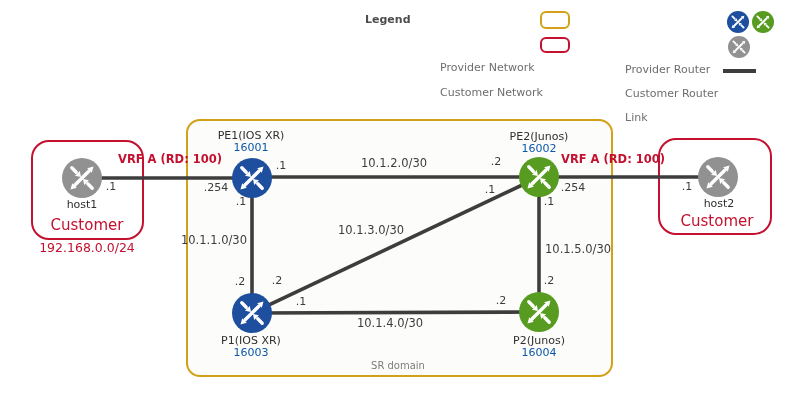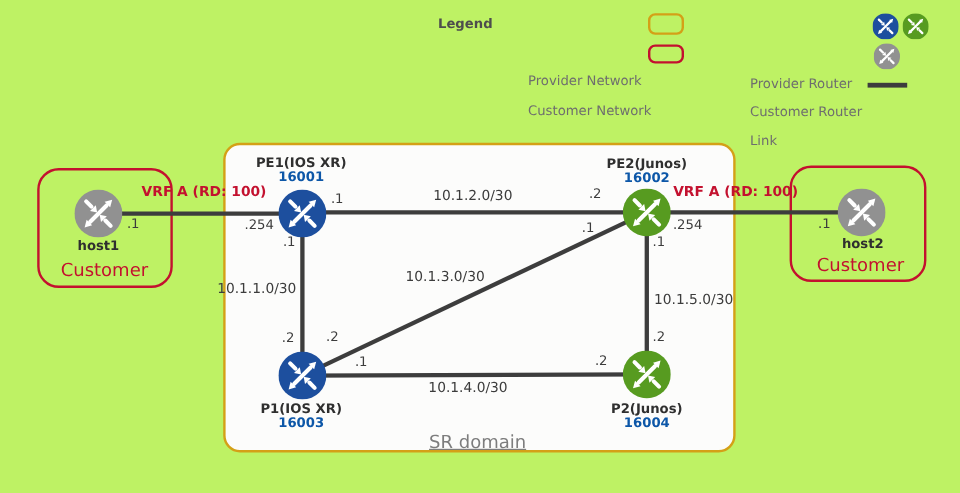--- a/index.html
+++ b/index.html
@@ -2,28 +2,28 @@
 <html style="--provider_accent: #d4a017; --customer_accent: #c3112f; --router_blue: #1d4f9e; --router_green: #579b20; --router_gray: #919191; --sid_blue: #0d57a8; --link_gray: #3d3d3d;"><head>
 <meta charset="utf-8">
 <style>
   html,body{margin:0;padding:0;}
   body{
     font-family:"DejaVu Sans","Liberation Sans",sans-serif;
     background:#e9e9e9;
   }
   .stage{
     position:relative;width:800px;height:411px;overflow:hidden;
-    background:#bef264;
+    background:#ffffff;
   }
   .lbl{position:absolute;white-space:nowrap;transform:translateX(-50%);line-height:1.1;}
   .lbl-left{position:absolute;white-space:nowrap;line-height:1.1;}
   .lbl-right{position:absolute;white-space:nowrap;transform:translateX(-100%);line-height:1.1;}
   .red{color:var(--customer_accent,#c3112f);}
-  .sid{color:var(--sid_blue,#0d57a8);font-weight:bold;font-size:11px;}
-  .nodename{font-size:11px;font-weight:bold;color:#2f2f2f;}
+  .sid{color:var(--sid_blue,#0d57a8);font-weight:normal;font-size:11px;}
+  .nodename{font-size:11px;font-weight:normal;color:#2f2f2f;}
   .iface{font-size:11px;color:#3c3c3c;}
   .subnet{font-size:11.5px;color:#3c3c3c;}
   .vrf{font-size:11.5px;font-weight:bold;color:var(--customer_accent,#c3112f);}
   .legend-text{font-size:11px;color:#6e6e6e;margin-top:48px;}
   .legend-title{font-size:11px;font-weight:bold;color:#4d4d4d;}
   .srbox{
     position:absolute;left:186px;top:119px;width:427px;height:258px;
     border:2.5px solid var(--provider_accent,#d4a017);
     border-radius:14px;background:#fcfcfb;box-sizing:border-box;
   }
@@ -36,21 +36,21 @@
     position:absolute;box-sizing:border-box;border-radius:6px;background:transparent;
   }
   .linksvg{position:absolute;left:0;top:0;z-index:3;pointer-events:none;}
   .linkline{stroke:var(--link_gray,#3d3d3d);stroke-width:3.6;}
   .node-icon{position:absolute;z-index:5;width:40px;height:40px;}
   .mini-icon{position:absolute;width:22px;height:22px;}
   .router-blue{color:var(--router_blue,#1d4f9e);}
   .router-green{color:var(--router_green,#579b20);}
   .router-gray{color:var(--router_gray,#919191);}
   .z4{z-index:4;}
-  .srlabel{font-size:15px;color:#7d7d7d;text-decoration:underline;}
+  .srlabel{font-size:10px;color:#7d7d7d;}
   .custname{font-size:15px;color:var(--customer_accent,#c3112f);}
   .custsubnet{font-size:12.5px;color:var(--customer_accent,#c3112f);}
   .legend-linkswatch{position:absolute;background:var(--link_gray,#3d3d3d);}
 </style>
 </head>
 <body>
 
 <div class="stage">
 
   <svg width="0" height="0" style="position:absolute" aria-hidden="true">
@@ -141,20 +141,21 @@
   <div class="lbl nodename z4" style="left:539px;top:131px">PE2(Junos)</div>
   <div class="lbl sid z4" style="left:539px;top:143px">16002</div>
 
   <div class="lbl nodename z4" style="left:251px;top:335px">P1(IOS XR)</div>
   <div class="lbl sid z4" style="left:251px;top:347px">16003</div>
 
   <div class="lbl nodename z4" style="left:539px;top:335px">P2(Junos)</div>
   <div class="lbl sid z4" style="left:539px;top:347px">16004</div>
 
   <div class="lbl custname z4" style="left:87px;top:217px">Customer</div>
+  <div class="lbl custsubnet z4" style="left:87px;top:241px">192.168.0.0/24</div>
   <div class="lbl custname z4" style="left:717px;top:213px">Customer</div>
 
   <div class="lbl vrf z4" style="left:170px;top:153px">VRF A (RD: 100)</div>
   <div class="lbl vrf z4" style="left:613px;top:153px">VRF A (RD: 100)</div>
 
   <div class="lbl subnet z4" style="left:394px;top:157px">10.1.2.0/30</div>
   <div class="lbl-right subnet z4" style="left:247px;top:234px">10.1.1.0/30</div>
   <div class="lbl subnet z4" style="left:371px;top:224px">10.1.3.0/30</div>
   <div class="lbl subnet z4" style="left:390px;top:317px">10.1.4.0/30</div>
   <div class="lbl-left subnet z4" style="left:545px;top:243px">10.1.5.0/30</div>

